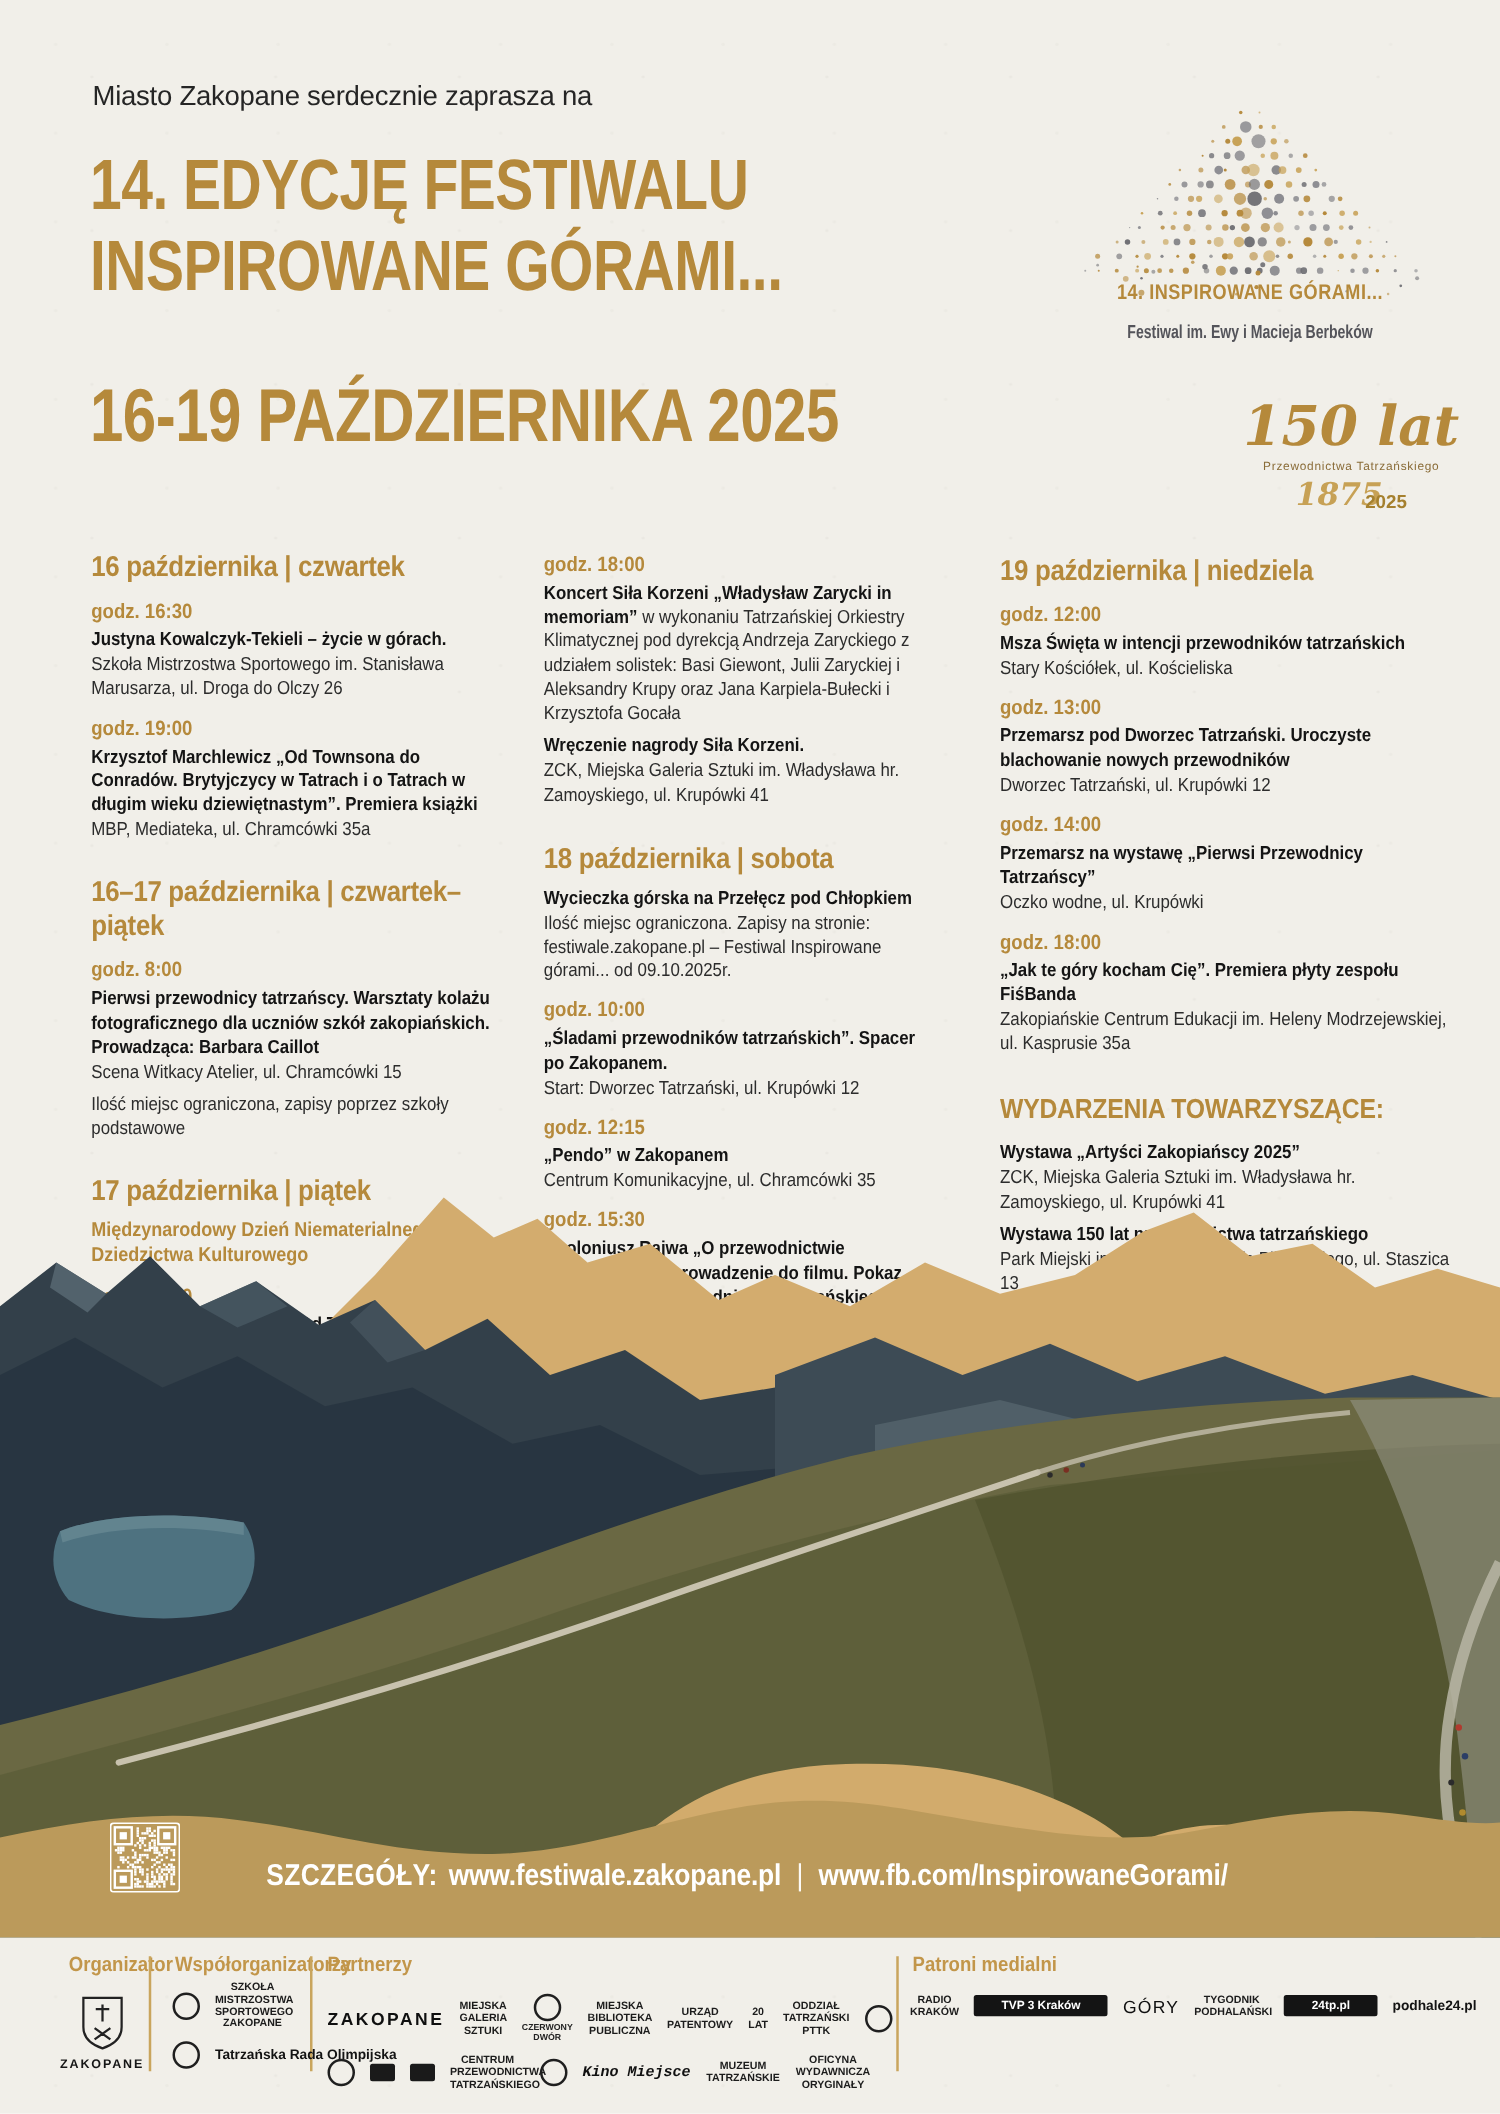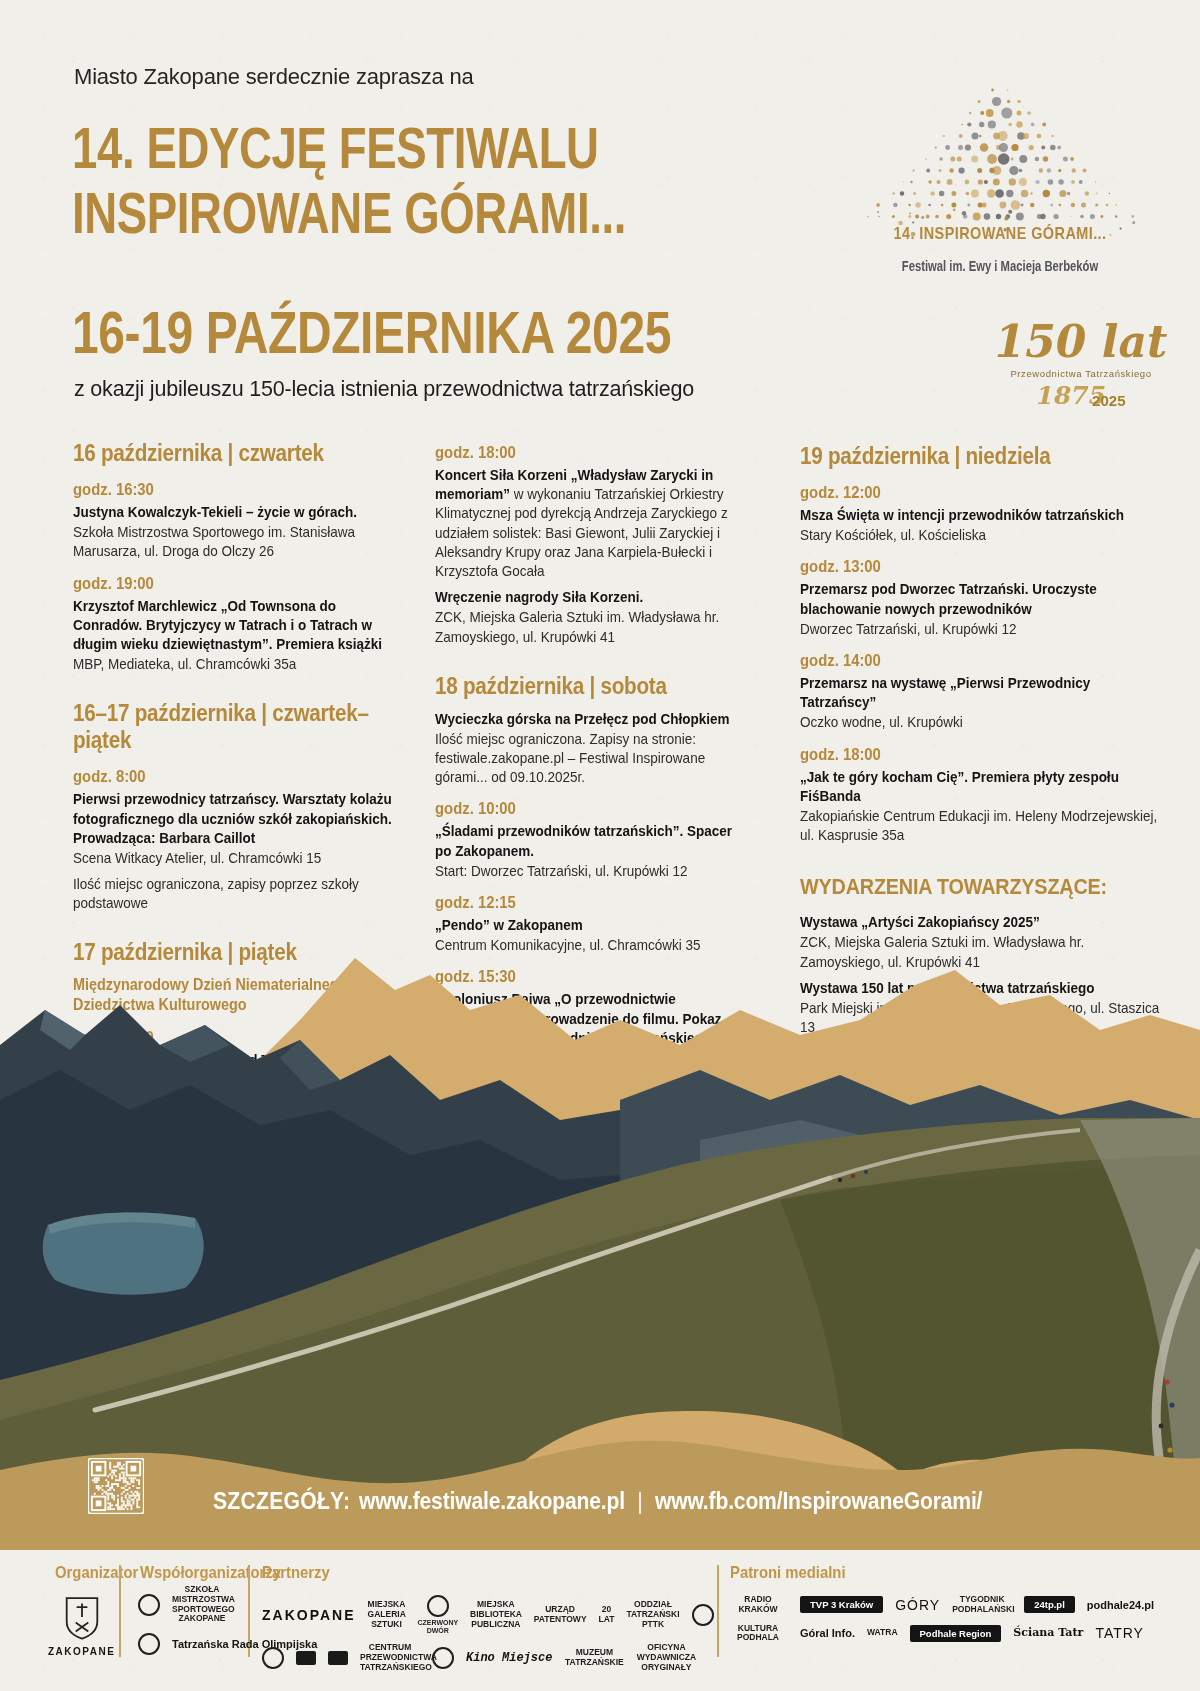--- a/index.html
+++ b/index.html
@@ -59,21 +59,21 @@
   .fg-label{position:absolute;font-size:16.5px;font-weight:bold;color:#c2964a;top:8px;white-space:nowrap;
             transform:scaleX(.9);transform-origin:left top;}
   .fdiv{position:absolute;top:10px;width:2px;height:92px;background:#c9a55d;}
   .fg-rows{position:absolute;display:flex;flex-direction:column;gap:9px;}
   .l-row{display:flex;align-items:center;gap:12px;}
   .lk{display:flex;flex-direction:column;align-items:center;gap:2px;}
   .lk-word{font-size:8.5px;font-weight:bold;color:#1c1c1c;max-width:60px;text-align:center;
            line-height:1.15;text-transform:uppercase;}
   .lk-plain{font-size:11px;font-weight:bold;color:#131313;white-space:nowrap;}
   .lk-big{font-size:14px;font-weight:normal;color:#0f0f0f;letter-spacing:1px;white-space:nowrap;}
-  .lk-box{background:#141414;color:#fff;font-size:9.5px;font-weight:bold;padding:3px 10px;
+  .lk-box{background:#141414;color:#fff;font-size:9.5px;font-weight:bold;padding:3px 22px;
           border-radius:2px;white-space:nowrap;}
   .lk-zak{font-size:14px;font-weight:bold;color:#0f0f0f;letter-spacing:2px;}
   .lk-script{font-family:Liberation Mono, monospace;font-style:italic;font-weight:bold;font-size:12px;color:#111;white-space:nowrap;}
   .lk-serif{font-family:"DejaVu Serif",serif;font-weight:bold;font-size:11px;color:#111;text-align:center;line-height:1.1;}
   .shape-seal{width:22px;height:22px;border:2px solid #1f1f1f;border-radius:50%;box-sizing:border-box;}
   .shape-mark{width:20px;height:14px;background:#1a1a1a;border-radius:2px;}
   .lk-cap{font-size:7px;font-weight:bold;color:#222;max-width:56px;text-align:center;line-height:1.1;text-transform:uppercase;}
   .crest-cap{font-size:10px;font-weight:bold;letter-spacing:1.5px;color:#161616;margin-top:3px;}
 </style>
 </head>
@@ -81,21 +81,20 @@
 
 <div id="page">
   <div class="tex"></div>
 
   <div class="abs intro">Miasto Zakopane serdecznie zaprasza na</div>
   <div class="abs big-title">
     <div>14. EDYCJĘ FESTIWALU</div>
     <div>INSPIROWANE GÓRAMI...</div>
   </div>
   <div class="abs big-date">16-19 PAŹDZIERNIKA 2025</div>
-  <div class="abs subtitle">z okazji jubileuszu 150-lecia istnienia przewodnictwa tatrzańskiego</div>
 
   <div class="abs dots-wrap">
     <svg id="dots-svg" viewBox="0 0 300 160">
         <circle cx="142.6" cy="10.0" r="1.4" fill="#b5893b" opacity="0.96"></circle>
         <circle cx="157.6" cy="10.0" r="0.8" fill="#c7a155" opacity="0.68"></circle>
         <circle cx="129.0" cy="21.5" r="1.5" fill="#b5893b" opacity="0.70"></circle>
         <circle cx="146.6" cy="21.5" r="4.6" fill="#87878c" opacity="0.83"></circle>
         <circle cx="158.6" cy="21.5" r="1.7" fill="#b5893b" opacity="0.82"></circle>
         <circle cx="169.0" cy="21.5" r="1.8" fill="#c7a155" opacity="0.78"></circle>
         <circle cx="120.2" cy="33.0" r="1.2" fill="#b5893b" opacity="0.68"></circle>
@@ -674,35 +673,15 @@
           <div class="lk">
             <div class="lk-word">Tygodnik Podhalański</div>
           </div>
           <div class="lk">
             <div class="lk-box">24tp.pl</div>
           </div>
           <div class="lk">
             <div class="lk-plain">podhale24.pl</div>
           </div>
         </div>
-        <div class="l-row">
-          <div class="lk">
-            <div class="lk-word">Kultura Podhala</div>
-          </div>
-          <div class="lk">
-            <div class="lk-plain">Góral Info.</div>
-          </div>
-          <div class="lk">
-            <div class="lk-word">Watra</div>
-          </div>
-          <div class="lk">
-            <div class="lk-box">Podhale Region</div>
-          </div>
-          <div class="lk">
-            <div class="lk-serif">Ściana Tatr</div>
-          </div>
-          <div class="lk">
-            <div class="lk-big">TATRY</div>
-          </div>
-        </div>
       </div>
   </div>
 </div>
 
 </body></html>

